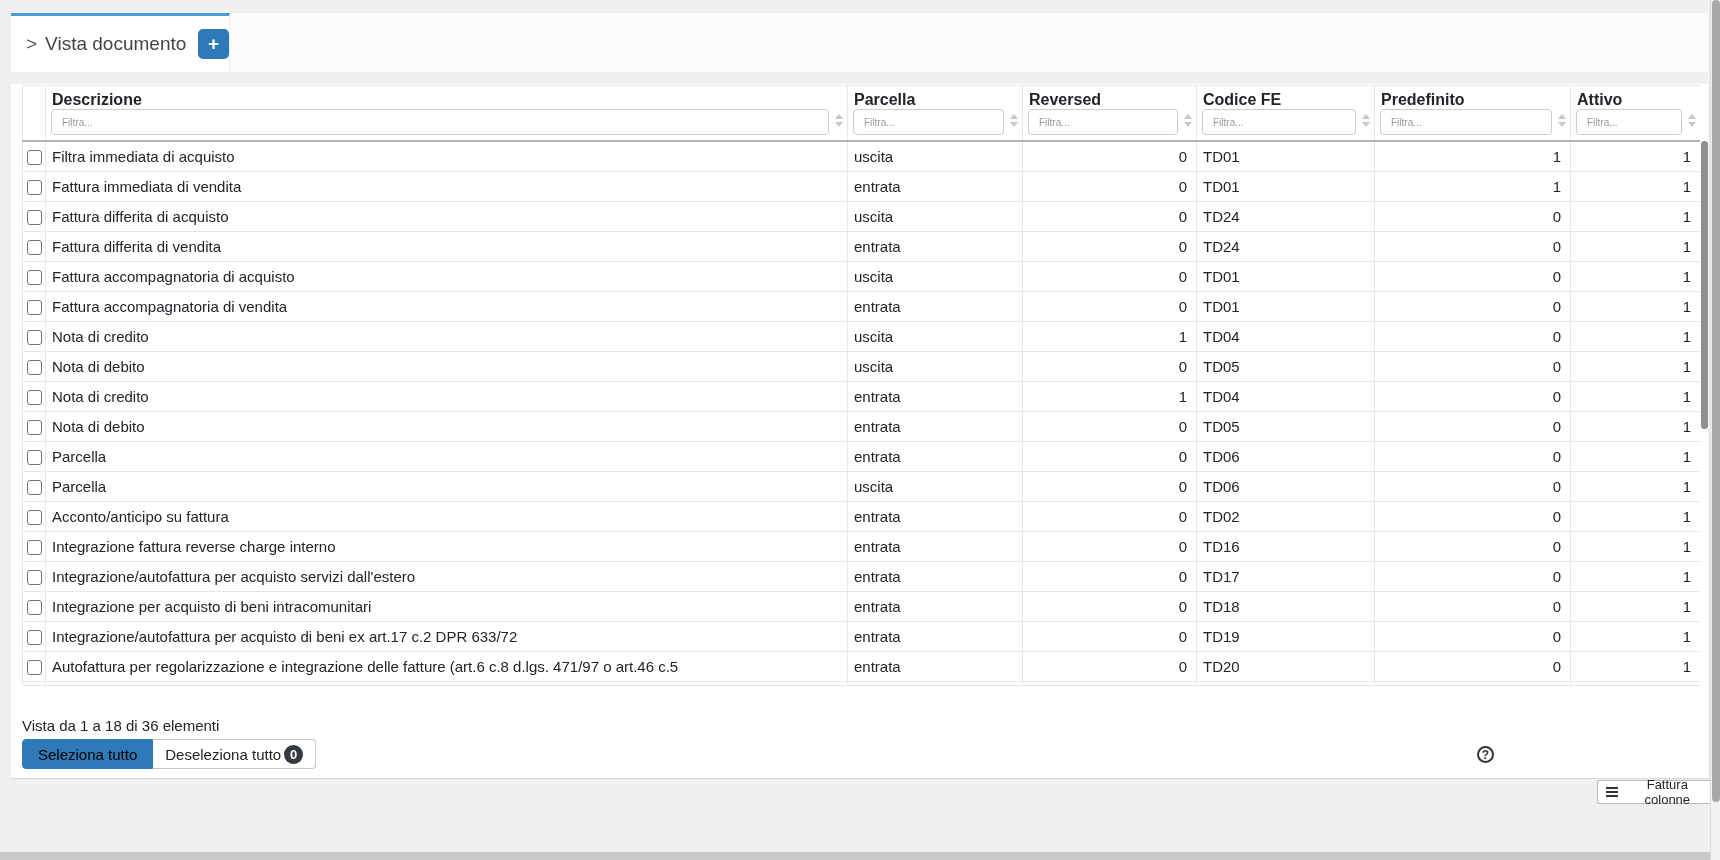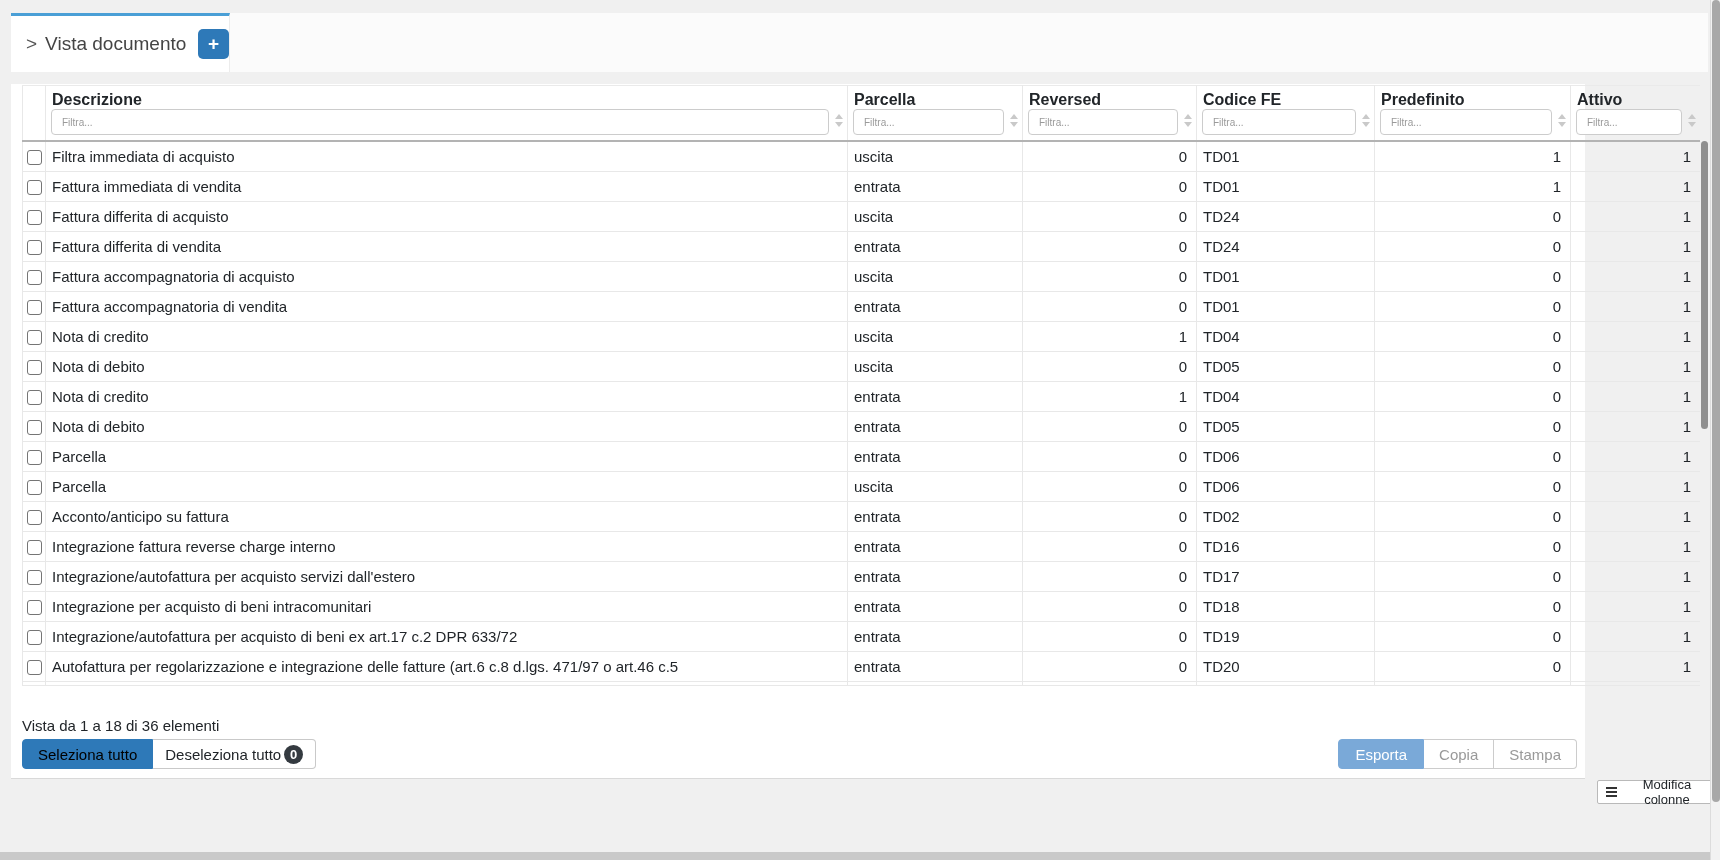--- a/index.html
+++ b/index.html
@@ -9,21 +9,21 @@
   .tab-strip{position:absolute;left:11px;top:13px;width:1697px;height:59px;background:#fbfbfb;}
   .tab-active{position:absolute;left:0;top:0;width:219px;height:59px;background:#fff;
     border-top:3px solid var(--tab-blue,#4a9fd6);border-right:1px solid #ececec;
     display:flex;align-items:center;padding-left:15px;box-sizing:border-box;}
   .chevron{color:#555;font-size:19px;margin-right:8px;}
   .tab-title{color:#444;font-size:19px;white-space:nowrap;}
   .add-btn{margin-left:12px;width:32px;height:30px;background:var(--accent,#3d87c3);border:none;border-radius:5px;
     color:#fff;font-size:19px;font-weight:bold;display:flex;align-items:center;justify-content:center;cursor:pointer;padding:0;}
 
   
-  .card{position:absolute;left:11px;top:84px;width:1574px;height:695px;background:#fff;
+  .card{position:absolute;left:11px;top:84px;width:1697px;height:695px;background:#fff;
     border-bottom:1px solid #d9d9d9;box-sizing:border-box;}
 
   
   .table-wrap{position:absolute;left:11px;top:1px;width:1678px;height:618px;overflow:hidden;}
   table{border-collapse:collapse;table-layout:fixed;width:1678px;font-size:15px;color:#212529;}
   th{font-weight:bold;text-align:left;}
   th,td{border-right:1px solid #e8e8e8;box-sizing:border-box;overflow:hidden;white-space:nowrap;}
   th:first-child,td:first-child{border-left:1px solid #e8e8e8;}
   thead tr:first-child th{border-top:1px solid #eaeaea;}
   .th-label{padding:4px 6px 0 6px;font-size:16px;line-height:19px;border-bottom:none;}
@@ -318,32 +318,27 @@
     <div class="left-group">
       <button class="btn btn-select">Seleziona tutto</button>
       <button class="btn btn-deselect">
         <span>Deseleziona tutto</span>
         <span class="badge">0</span>
       </button>
     </div>
 
     <span class="help">?</span>
 
-    <div class="right-group">
-      <button class="btn btn-esporta">Esporta</button>
-      <button class="btn btn-copia">Copia</button>
-      <button class="btn btn-stampa">Stampa</button>
-    </div>
   </div>
 
   <div class="inner-scroll-thumb"></div>
 
   <button class="modifica">
     <span class="list-icon"></span>
-    <span>Modifica colonne</span>
+    <span>Fattura colonne</span>
   </button>
 
   <div class="bottom-strip"></div>
 
   <div class="window-scrollbar">
     <div class="window-scroll-thumb"></div>
   </div>
 
 </div>
 

